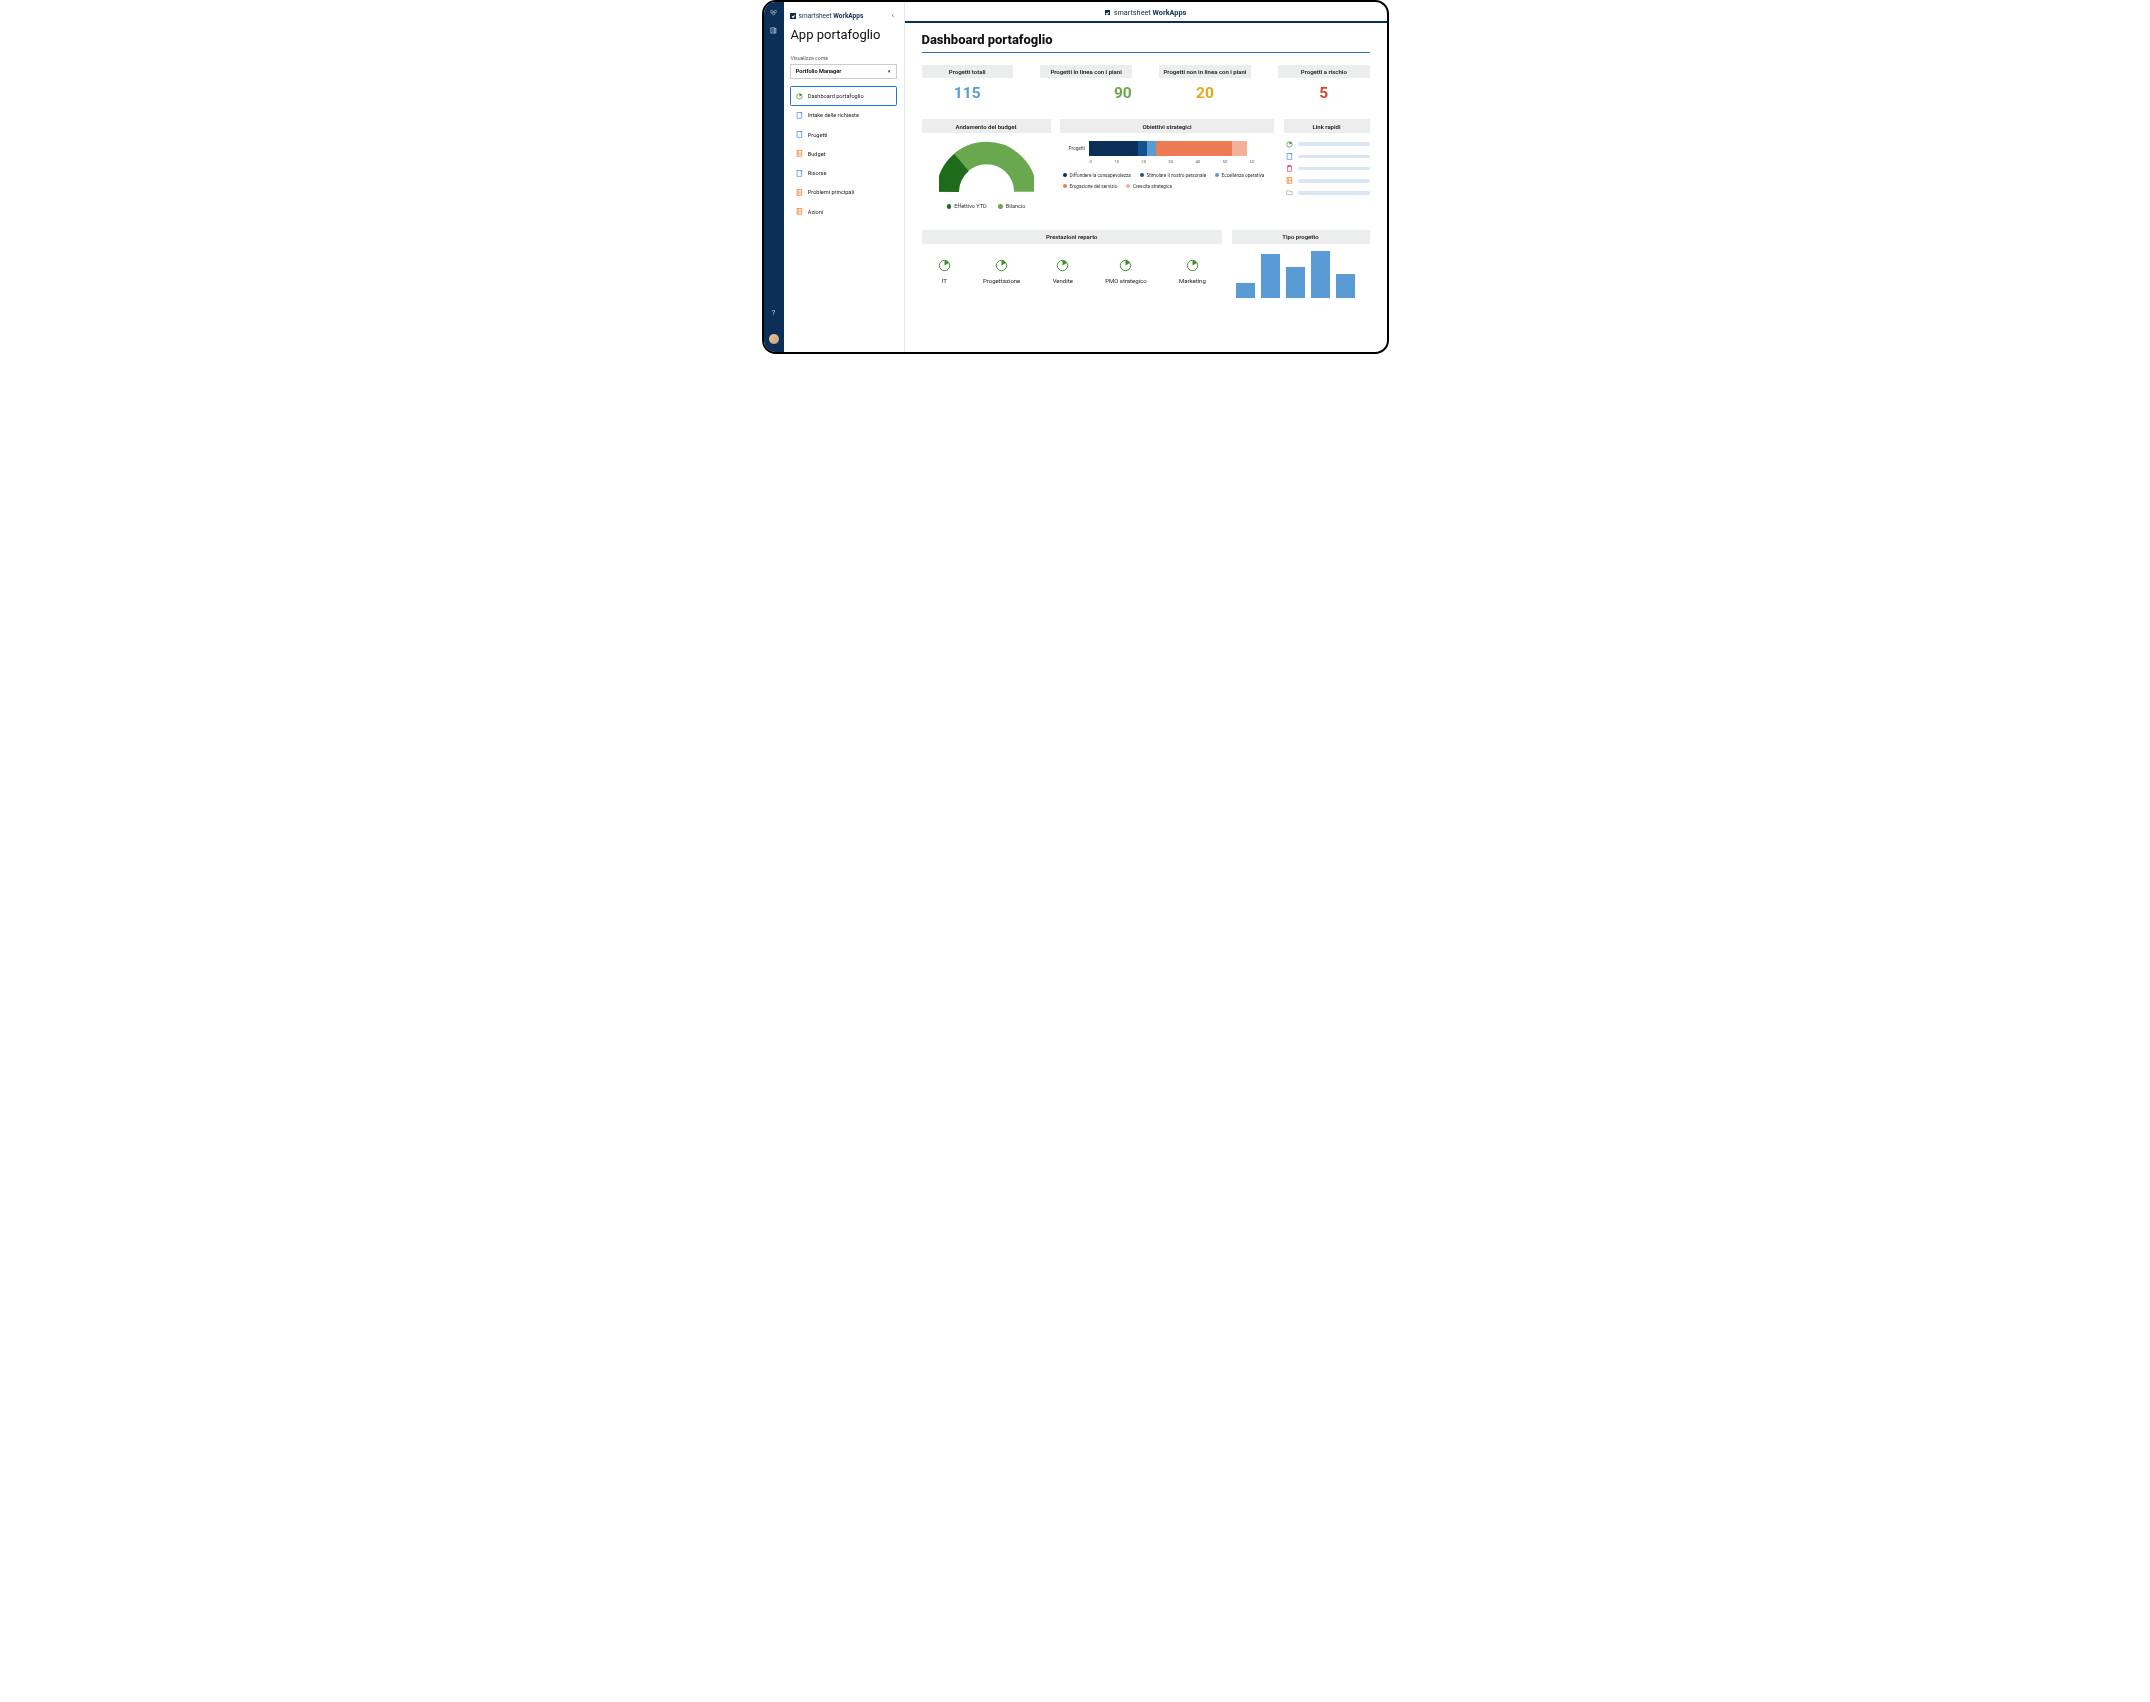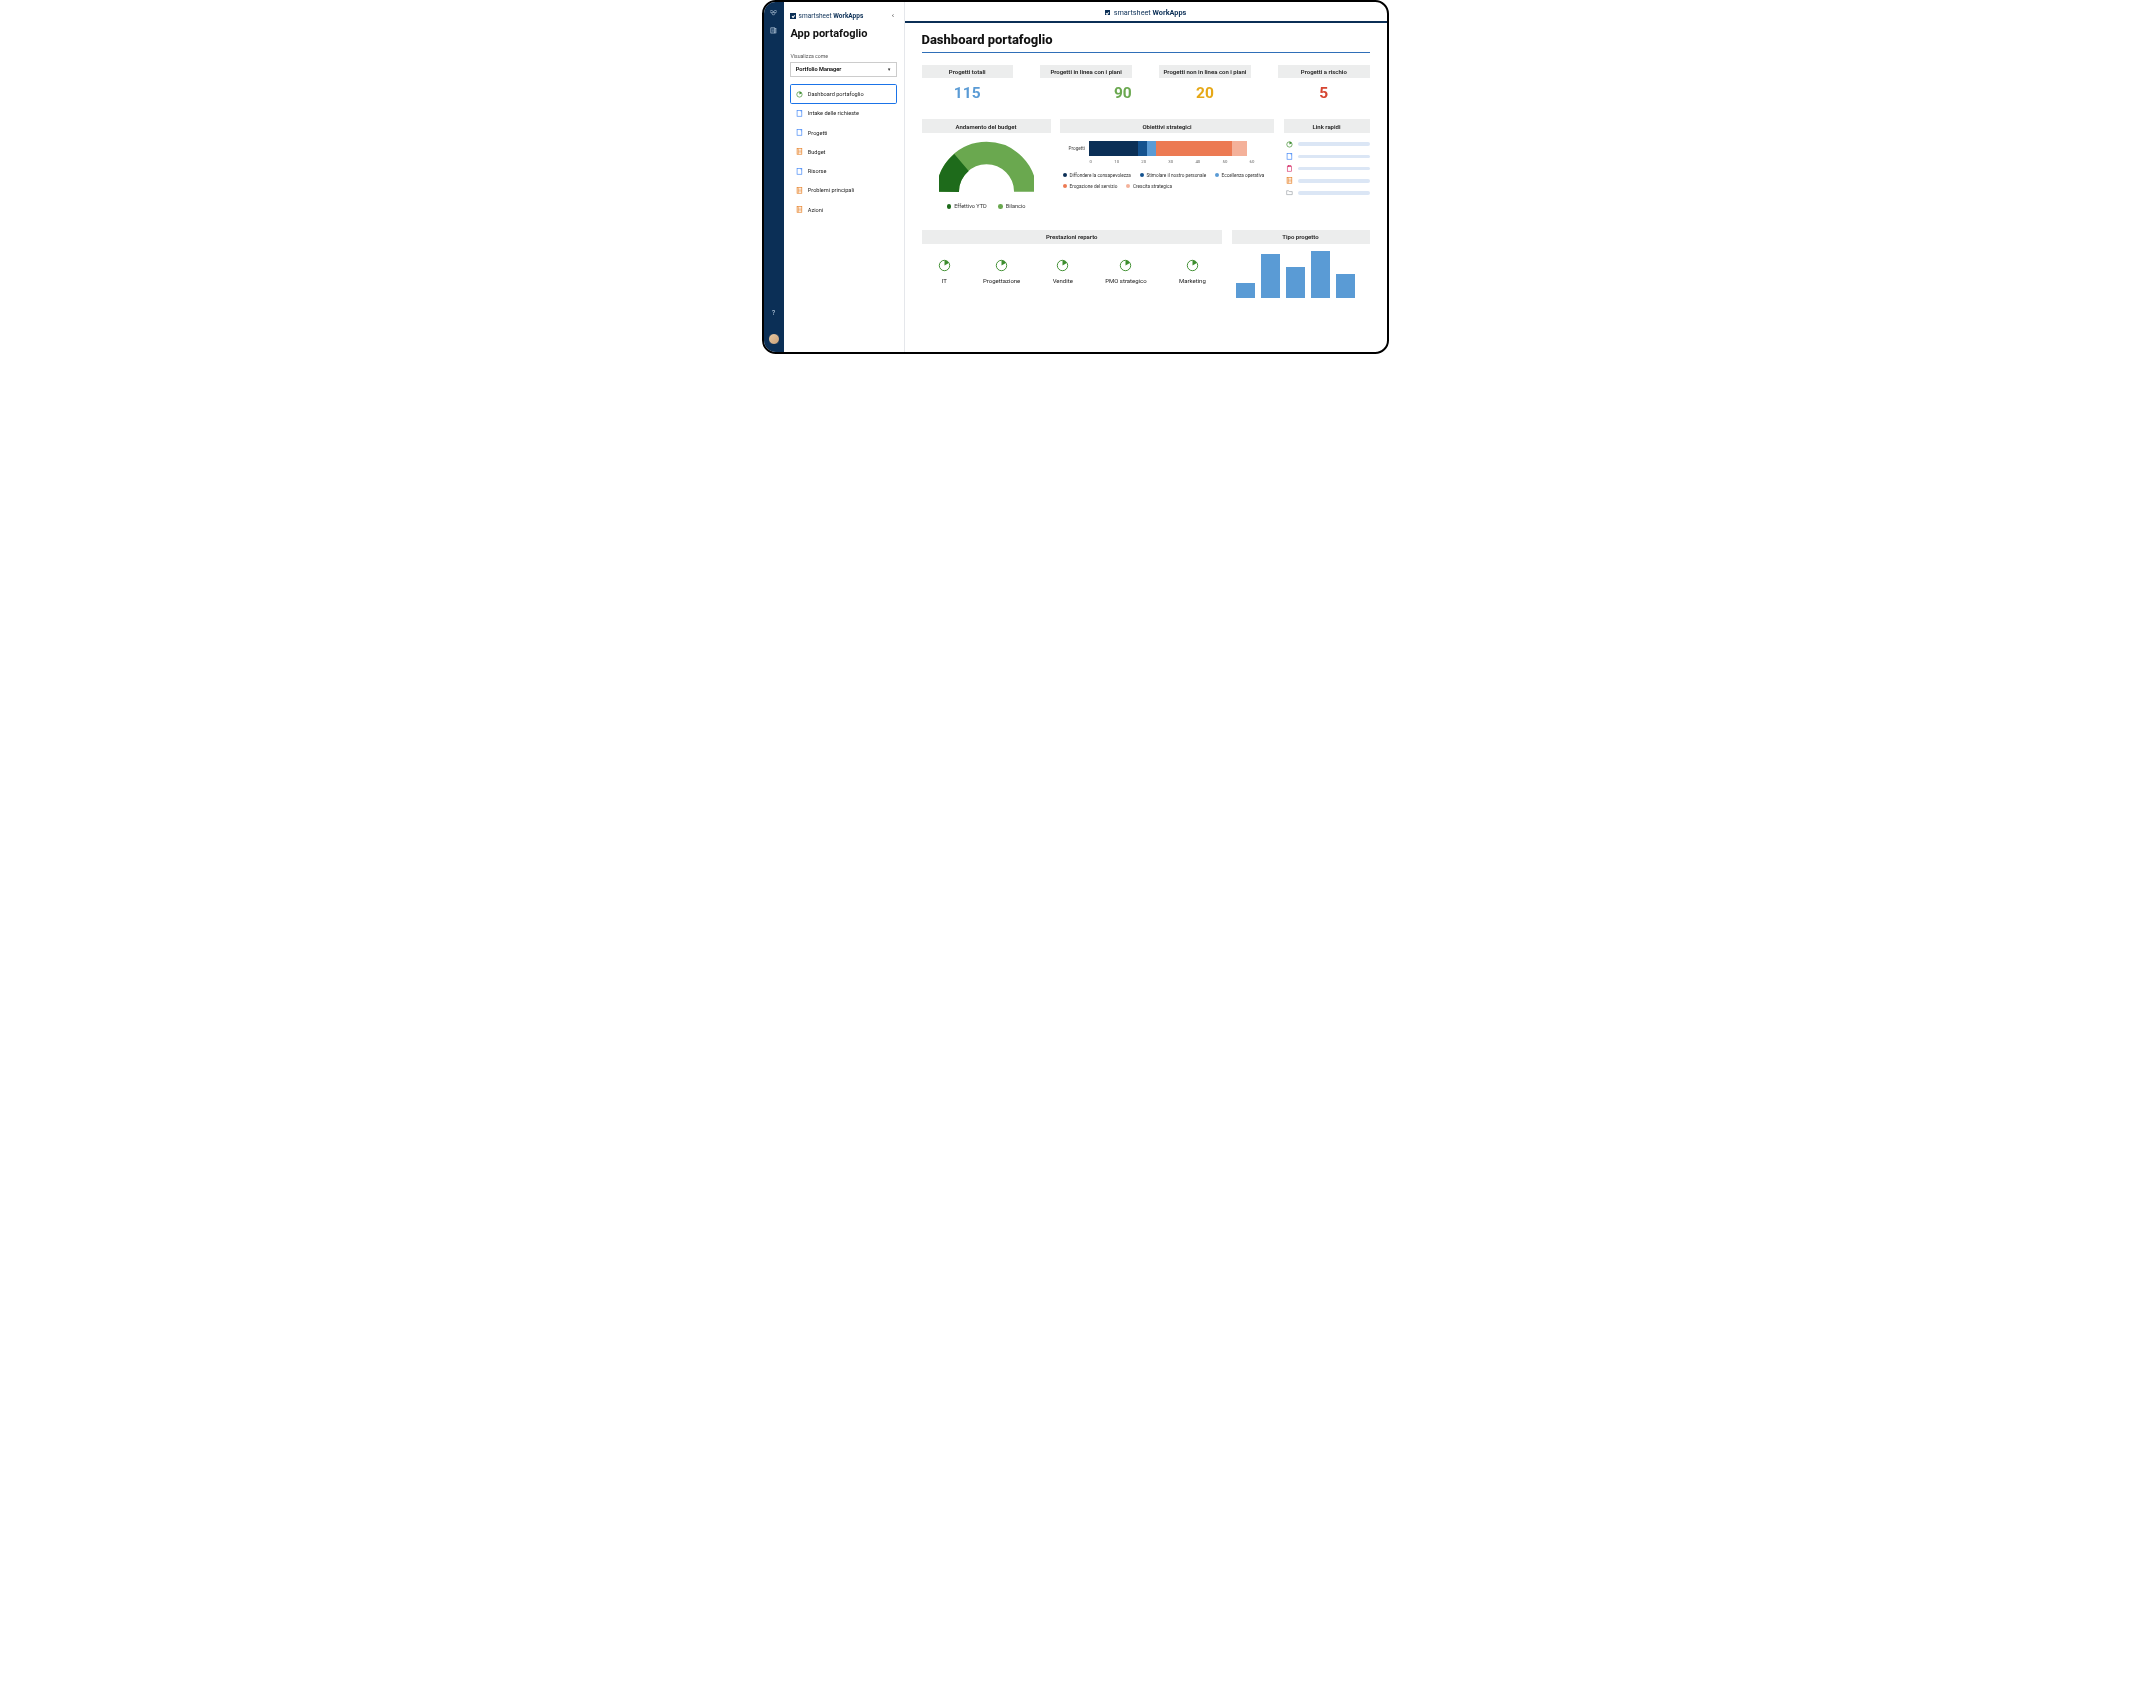--- a/index.html
+++ b/index.html
@@ -12,21 +12,21 @@
 .rail-spacer { flex: 1; }
 .rail-help { color: #cfe0f0; font-size: 6.5px; margin-bottom: 6.9px; }
 .avatar { width: 12px; height: 12px; border-radius: 50%; background: linear-gradient(135deg,#e8c7a0,#c9a17a); border: 0.9px solid #0b2f56; margin-bottom: 6.9px; }
 .sidebar { width: 121px; border-right: 0.4px solid #e5e7eb; padding: 8.6px 6.9px; display: flex; flex-direction: column; }
 .sidebar-header { display: flex; align-items: center; justify-content: space-between; margin-bottom: 6px; }
 .brand { display: flex; align-items: center; gap: 2.6px; font-size: 6.5px; color: #0b2f56; }
 .brand-check { width: 5.6px; height: 5.6px; background: #0b2f56; position: relative; }
 .brand-check::after { content: ""; position: absolute; left: 1.3px; top: 2.2px; width: 2.2px; height: 1.3px; border-left: 0.9px solid #fff; border-bottom: 0.9px solid #fff; transform: rotate(-45deg); }
 .brand strong { font-weight: 700; }
 .back-chev { font-size: 7.7px; color: #444; cursor: pointer; padding: 0.9px 2.6px; }
-.app-title { font-size: 11px; font-weight: 700; color: #111; margin-bottom: 13px; }
+.app-title { font-size: 13px; font-weight: 400; color: #111; margin-bottom: 13px; }
 .view-as-label { font-size: 5.2px; color: #555; margin-bottom: 2.6px; }
 .role-select { width: 100%; border: 0.4px solid #ccc; background: #fff; font-size: 5.6px; font-weight: 600; padding: 3.4px 4.3px; display: flex; justify-content: space-between; align-items: center; cursor: pointer; margin-bottom: 7.7px; }
 .role-select .caret { font-size: 4.3px; color: #333; }
 .nav { display: flex; flex-direction: column; gap: 0; }
 .nav-item { display: flex; align-items: center; gap: 5.2px; padding: 5.2px 4.3px; font-size: 5.6px; color: #222; border-radius: 1.7px; cursor: pointer; border: 0.4px solid transparent; }
 .nav-item.active { border: 0.4px solid #1a73e8; }
 .nav-icon { width: 6.9px; height: 6.9px; display: flex; align-items: center; justify-content: center; }
 .main { flex: 1; overflow: auto; }
 .main-header { display: flex; justify-content: center; padding: 6px 0 4.3px; }
 .main-brand { display: flex; align-items: center; gap: 3.4px; font-size: 7.3px; color: #0b2f56; }

